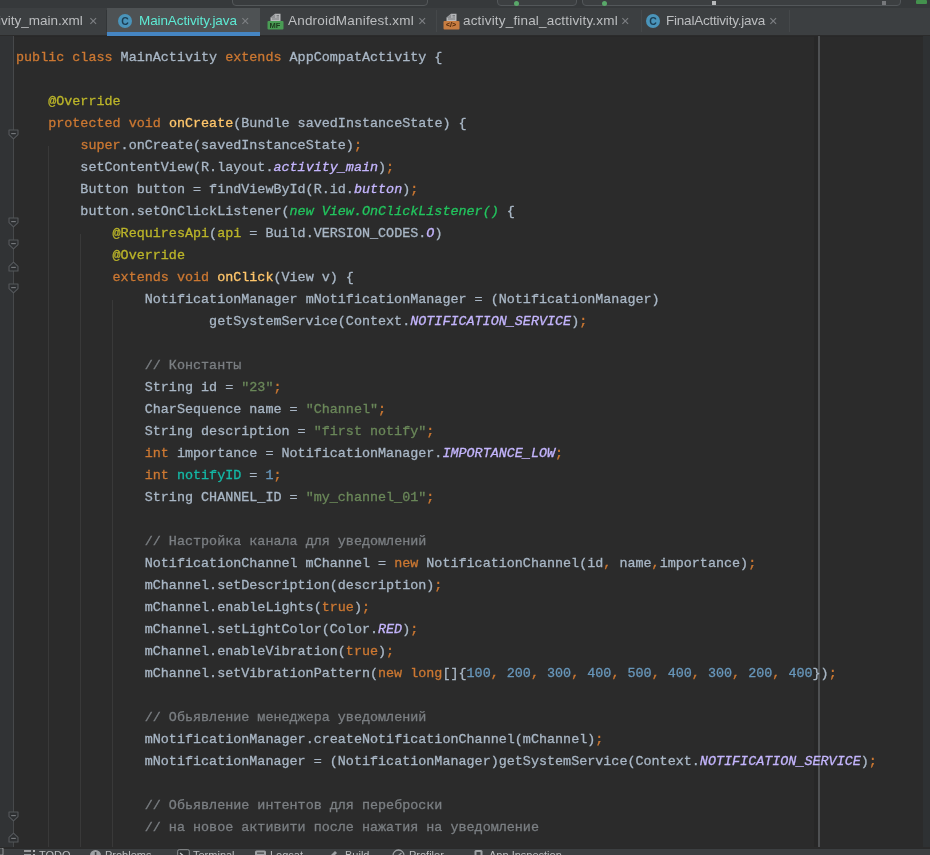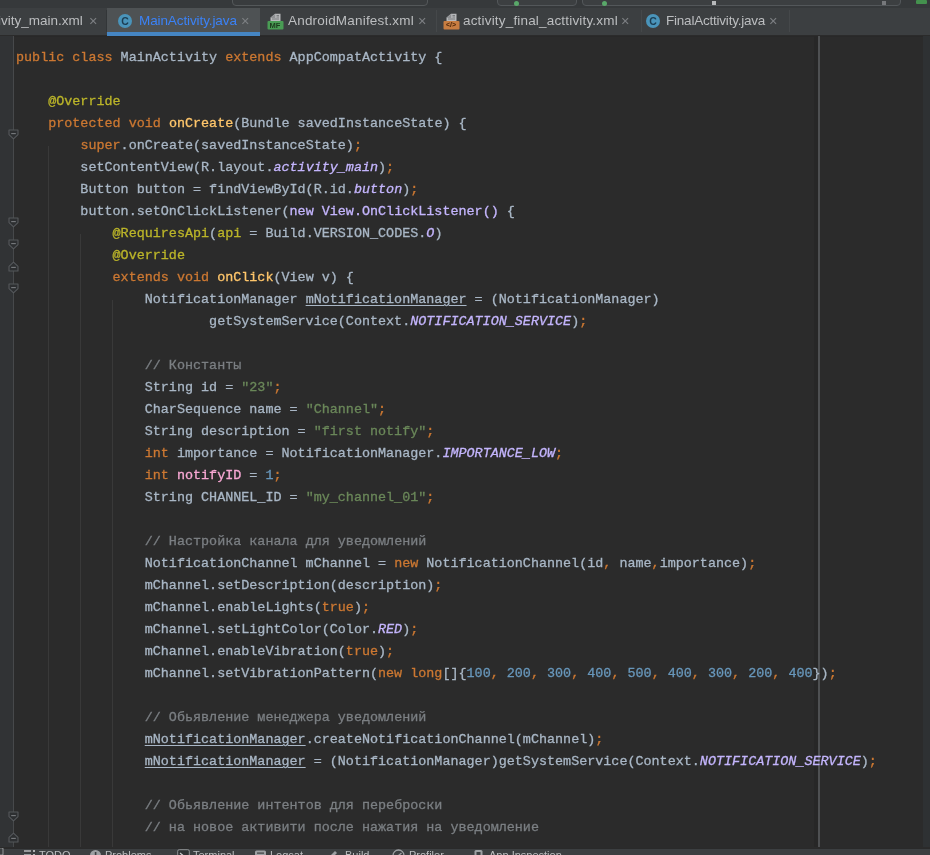--- a/index.html
+++ b/index.html
@@ -7,34 +7,34 @@
 .abs { position:absolute; }
 #topstrip { position:absolute; left:0; top:0; width:930px; height:8px; background:#36393b; }
 #tabbar { position:absolute; left:0; top:8px; width:930px; height:27px; background:#3c3f41; }
 #tabborder { position:absolute; left:0; top:35.5px; width:930px; height:0.5px; background:#282828; }
 #gutter { position:absolute; left:0; top:36px; width:13px; height:811px; background:#313335; }
 #foldline { position:absolute; left:13px; top:36px; width:1px; height:811px; background:#47494b; }
 .fm { position:absolute; left:8px; }
 .ig { position:absolute; width:1px; background:#393939; }
 #statusbar { position:absolute; left:0; top:847.5px; width:930px; height:7.5px; background:#3c3f41; border-top:1px solid #2a2a2a; }
 .tabtxt { position:absolute; font-size:13.5px; color:#bcbec0; white-space:pre; }
-.tabtxt.sel { color:#3b82f6; }
+.tabtxt.sel { color:#5eead4; }
 .tclose { position:absolute; font-size:14.5px; color:#7e8184; }
 .bbl { position:absolute; top:848.5px; font-size:11px; color:#bbbdbf; white-space:pre; }
 #code { position:absolute; left:16px; top:47px; font:13.42px/22px "Liberation Mono", monospace; color:#a9b7c6; white-space:pre; -webkit-text-stroke:0.3px; }
 #code .k { color:#cc7832; }
 #code .s { color:#6a8759; }
 #code .n { color:#6897bb; }
 #code .c { color:#7b7f83; }
 #code .a { color:#bbb529; }
 #code .m { color:#ffc66b; }
 #code .f { color:#c4b5fd; font-style:italic; }
-#code .g { color:#c4b5fd; }
-#code .u { color:#f9a8d4; }
-#code .ul { text-decoration:underline; text-underline-offset:2px; text-decoration-thickness:1px;text-align:right; }
+#code .g { color:#22c55e;font-style:italic; }
+#code .u { color:#14b8a6; }
+#code .ul { text-underline-offset:2px; text-decoration-thickness:1px;text-align:right; }
 </style></head>
 <body>
 <div id="topstrip">
   <div class="abs" style="left:232px;top:-14px;width:196px;height:20px;border:1px solid #54585a;border-radius:4px;background:#393c3e"></div>
   <div class="abs" style="left:497px;top:-14px;width:80px;height:20px;border:1px solid #53575a;border-radius:4px;background:#3c3f41"></div>
   <div class="abs" style="left:582px;top:-14px;width:319px;height:20px;border:1px solid #53575a;border-radius:4px;background:#3c3f41"></div>
   <div class="abs" style="left:514px;top:1px;width:5px;height:5px;border-radius:3px;background:#59a869"></div>
   <div class="abs" style="left:602px;top:1px;width:5px;height:5px;border-radius:3px;background:#59a869"></div>
   <div class="abs" style="left:712px;top:1px;width:4px;height:4px;background:#b7b9bb"></div>
   <div class="abs" style="left:882px;top:1px;width:4px;height:4px;background:#77797c"></div>

